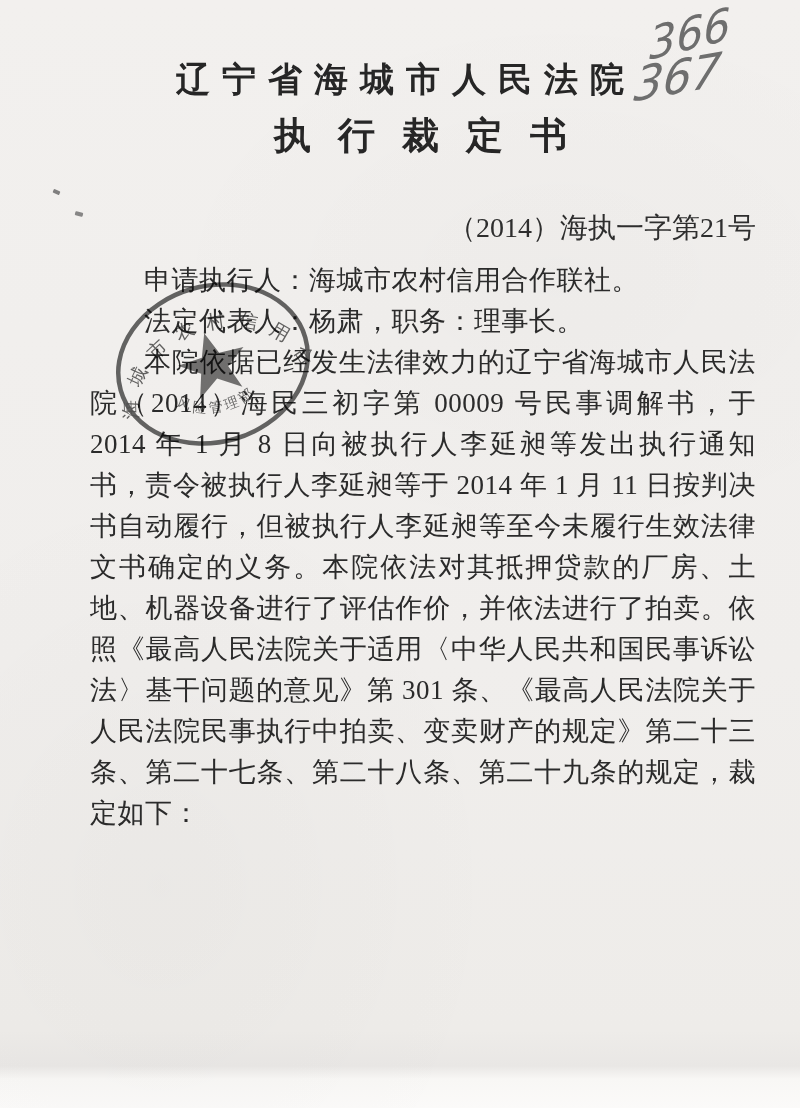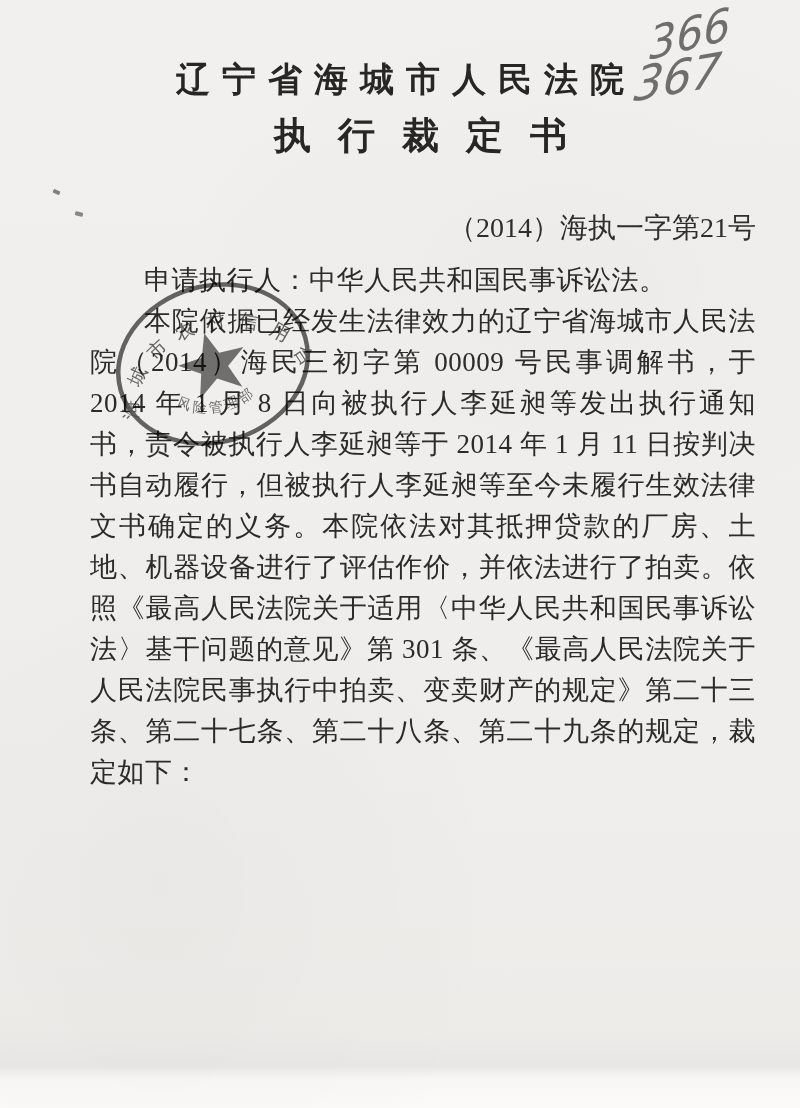--- a/index.html
+++ b/index.html
@@ -100,21 +100,22 @@
     <span class="hw-num n2">367</span>
   </div>
 
   <h1 class="court-name">辽宁省海城市人民法院</h1>
 
   <h2 class="doc-title">执行裁定书</h2>
 
   <div class="case-number">（2014）海执一字第21号</div>
 
   <div class="text-block parties">
-    <p>申请执行人：中华人民共和国民事诉讼法。</p>
+    <p>申请执行人：海城市农村信用合作联社。</p>
+    <p>法定代表人：杨肃，职务：理事长。</p>
   </div>
 
   <div class="text-block">
     <p>本院依据已经发生法律效力的辽宁省海城市人民法院（2014）海民三初字第 00009 号民事调解书，于 2014 年 1 月 8 日向被执行人李延昶等发出执行通知书，责令被执行人李延昶等于 2014 年 1 月 11 日按判决书自动履行，但被执行人李延昶等至今未履行生效法律文书确定的义务。本院依法对其抵押贷款的厂房、土地、机器设备进行了评估作价，并依法进行了拍卖。依照《最高人民法院关于适用〈中华人民共和国民事诉讼法〉基干问题的意见》第 301 条、《最高人民法院关于人民法院民事执行中拍卖、变卖财产的规定》第二十三条、第二十七条、第二十八条、第二十九条的规定，裁定如下：</p>
   </div>
 
   <svg class="stamp" viewBox="0 0 214 172" xmlns="http://www.w3.org/2000/svg">
     <defs>
       <path id="ringPath" d="M 20,122 A 86,70 0 1 1 194,122" fill="none"></path>
       <path id="deptPath" d="M 52,104 A 60,46 0 0 0 164,104" fill="none"></path>

